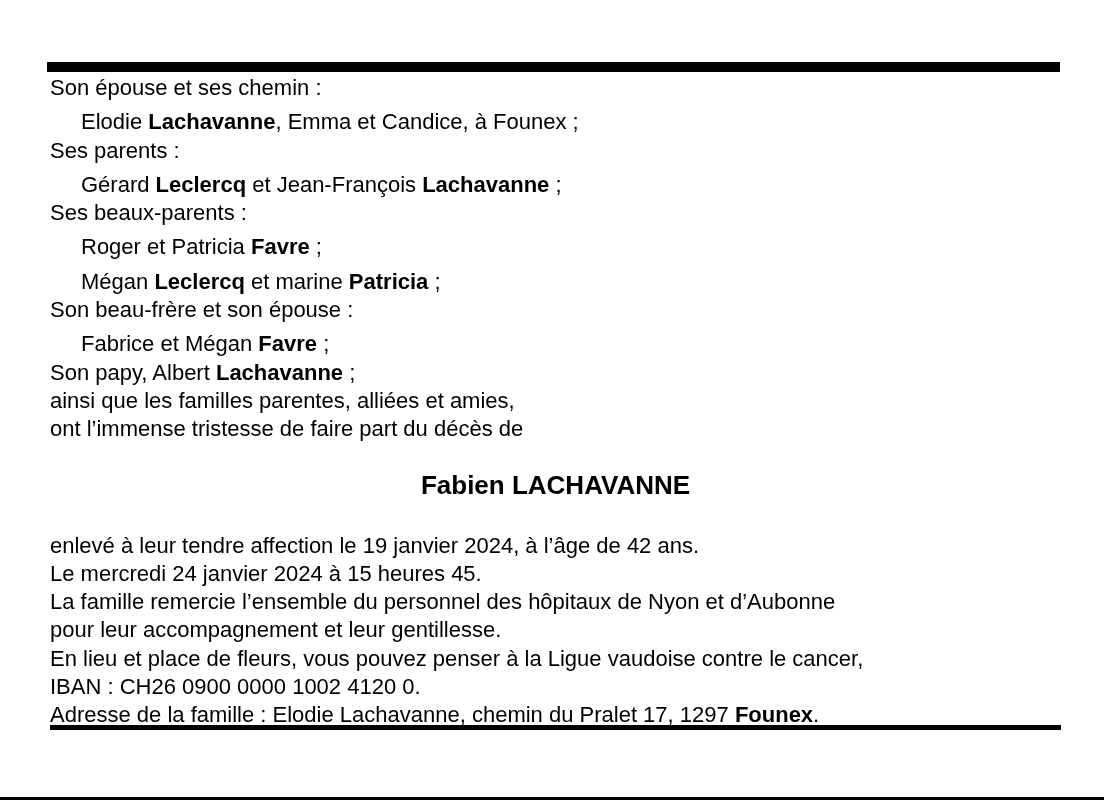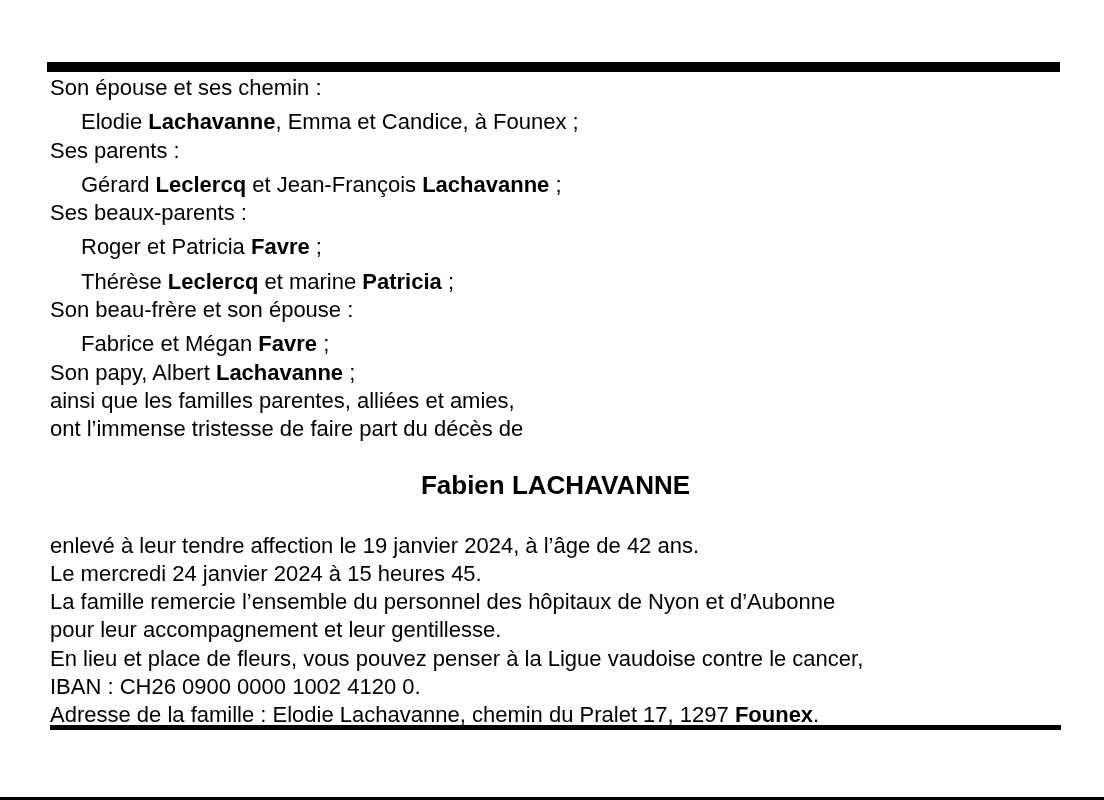--- a/index.html
+++ b/index.html
@@ -74,21 +74,21 @@
 <div class="page">
   <div class="top-rule"></div>
   <div class="content">
     <div id="family-block">
         <div class="line"><span>Son épouse et ses chemin :</span></div>
         <div class="line indent"><span>Elodie </span><b>Lachavanne</b><span>, Emma et Candice, à Founex ;</span></div>
         <div class="line"><span>Ses parents :</span></div>
         <div class="line indent"><span>Gérard </span><b>Leclercq</b><span> et Jean-François </span><b>Lachavanne</b><span> ;</span></div>
         <div class="line"><span>Ses beaux-parents :</span></div>
         <div class="line indent"><span>Roger et Patricia </span><b>Favre</b><span> ;</span></div>
-        <div class="line indent"><span>Thérèse </span><b>Leclercq</b><span> et marine </span><b>Patricia</b><span> ;</span></div>
+        <div class="line indent"><span>Mégan </span><b>Leclercq</b><span> et marine </span><b>Patricia</b><span> ;</span></div>
         <div class="line"><span>Son beau-frère et son épouse :</span></div>
         <div class="line indent"><span>Fabrice et Mégan </span><b>Favre</b><span> ;</span></div>
         <div class="line"><span>Son papy, Albert </span><b>Lachavanne</b><span> ;</span></div>
         <div class="line"><span>ainsi que les familles parentes, alliées et amies,</span></div>
         <div class="line"><span>ont l’immense tristesse de faire part du décès de</span></div>
       </div>
     <div class="deceased-title">Fabien LACHAVANNE</div>
     <div id="details-block" class="details-block">
         <div class="line"><span>enlevé à leur tendre affection le 19 janvier 2024, à l’âge de 42 ans.</span></div>
         <div class="line"><span>Le mercredi 24 janvier 2024 à 15 heures 45.</span></div>

